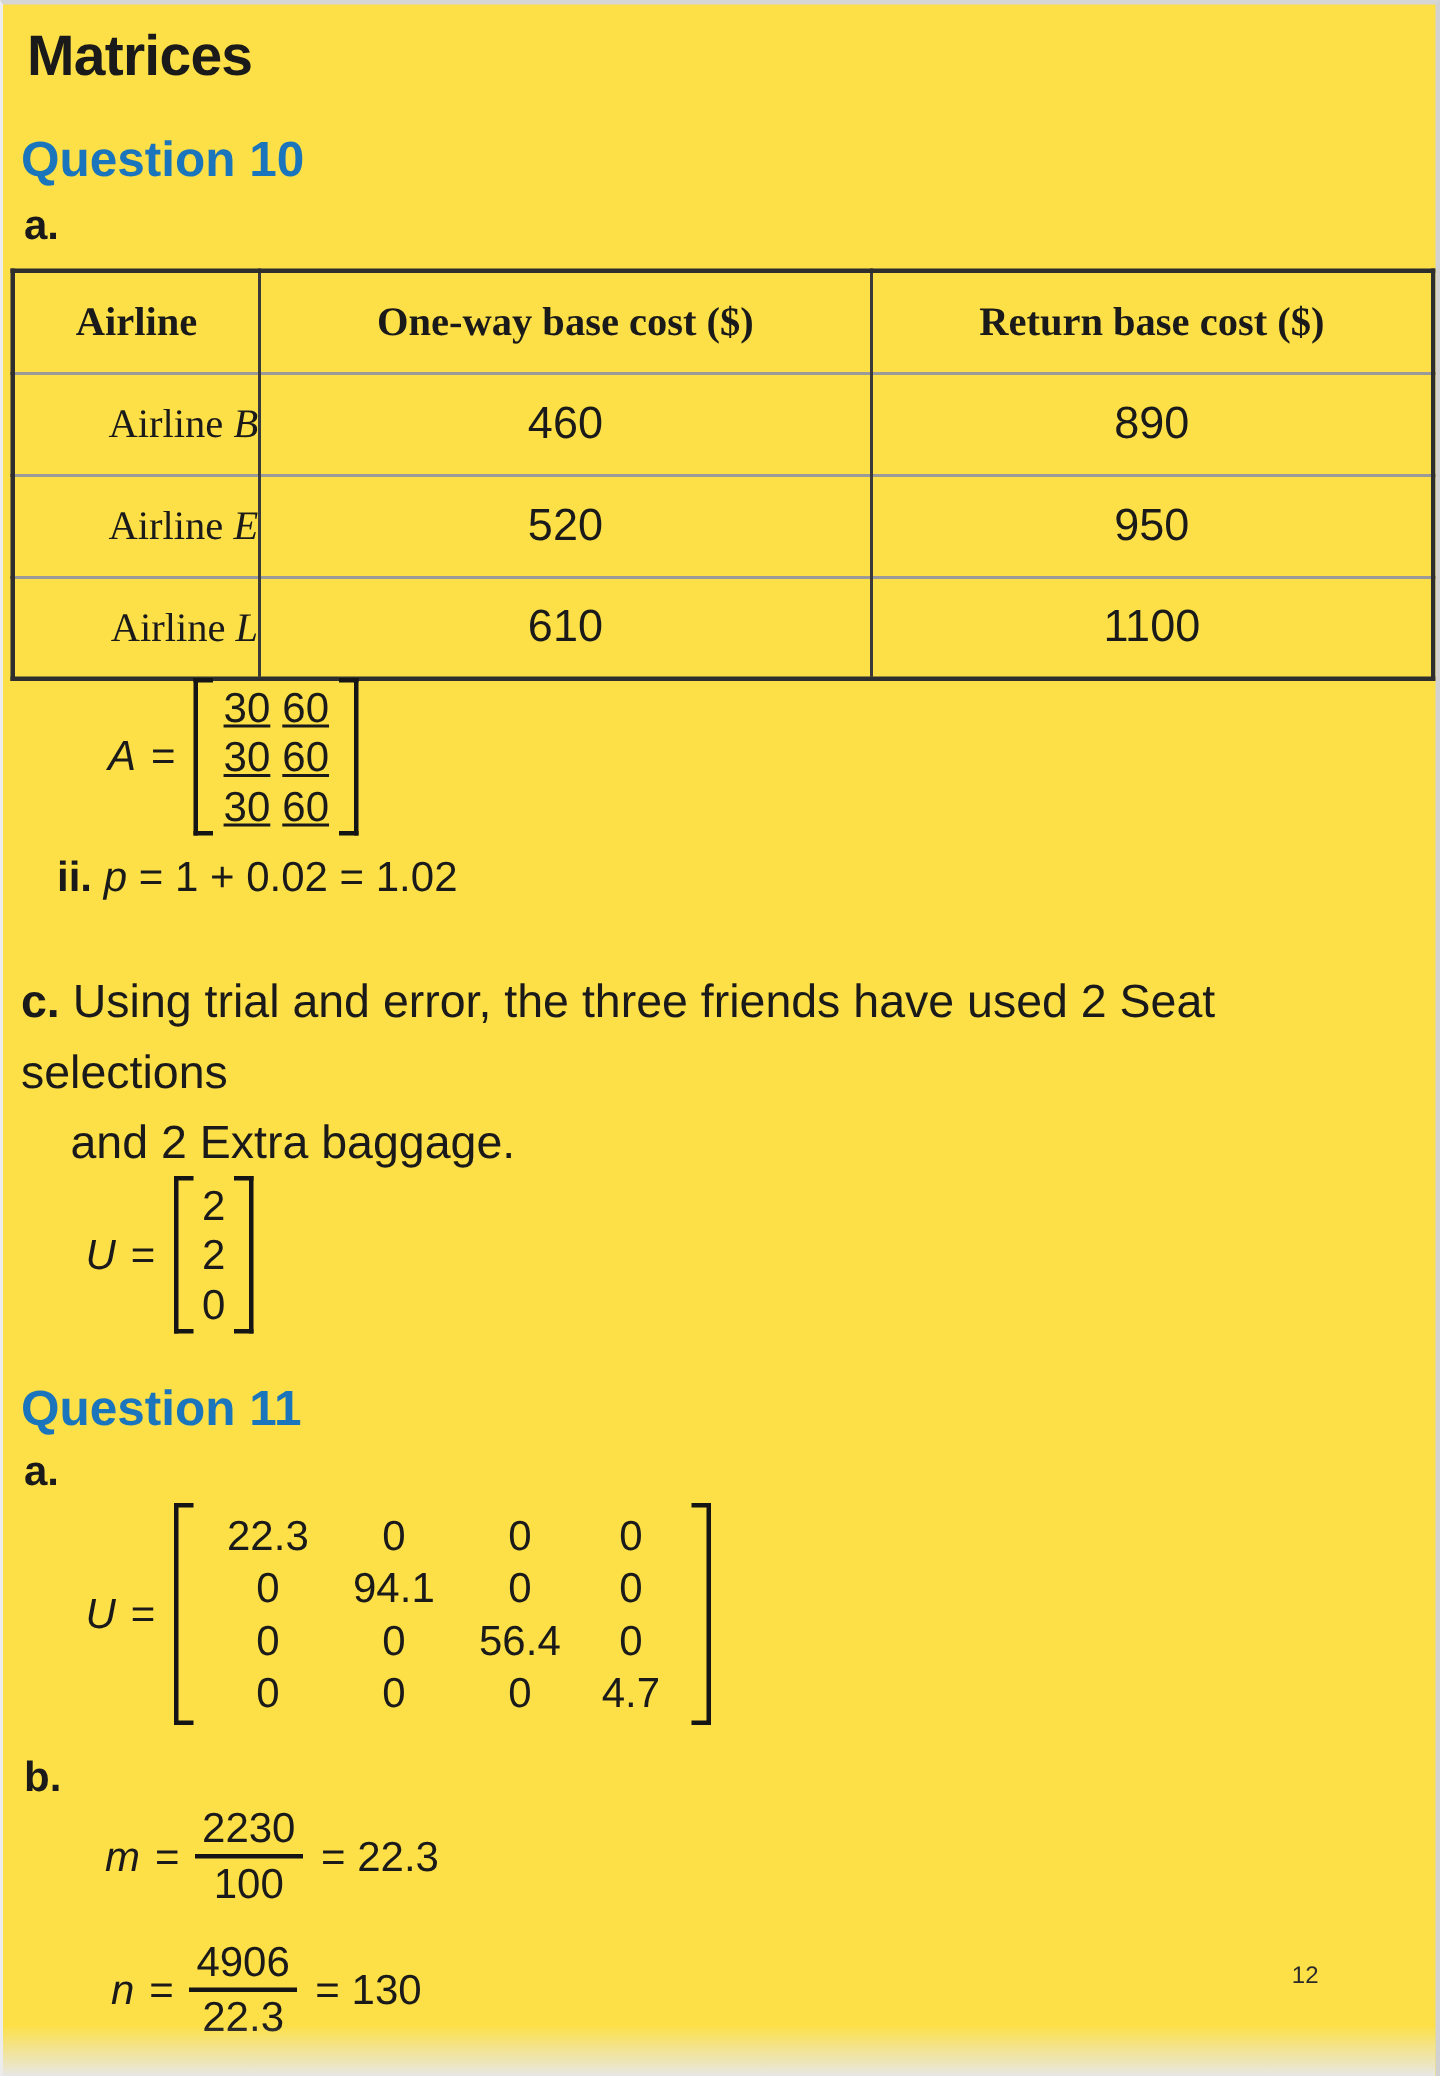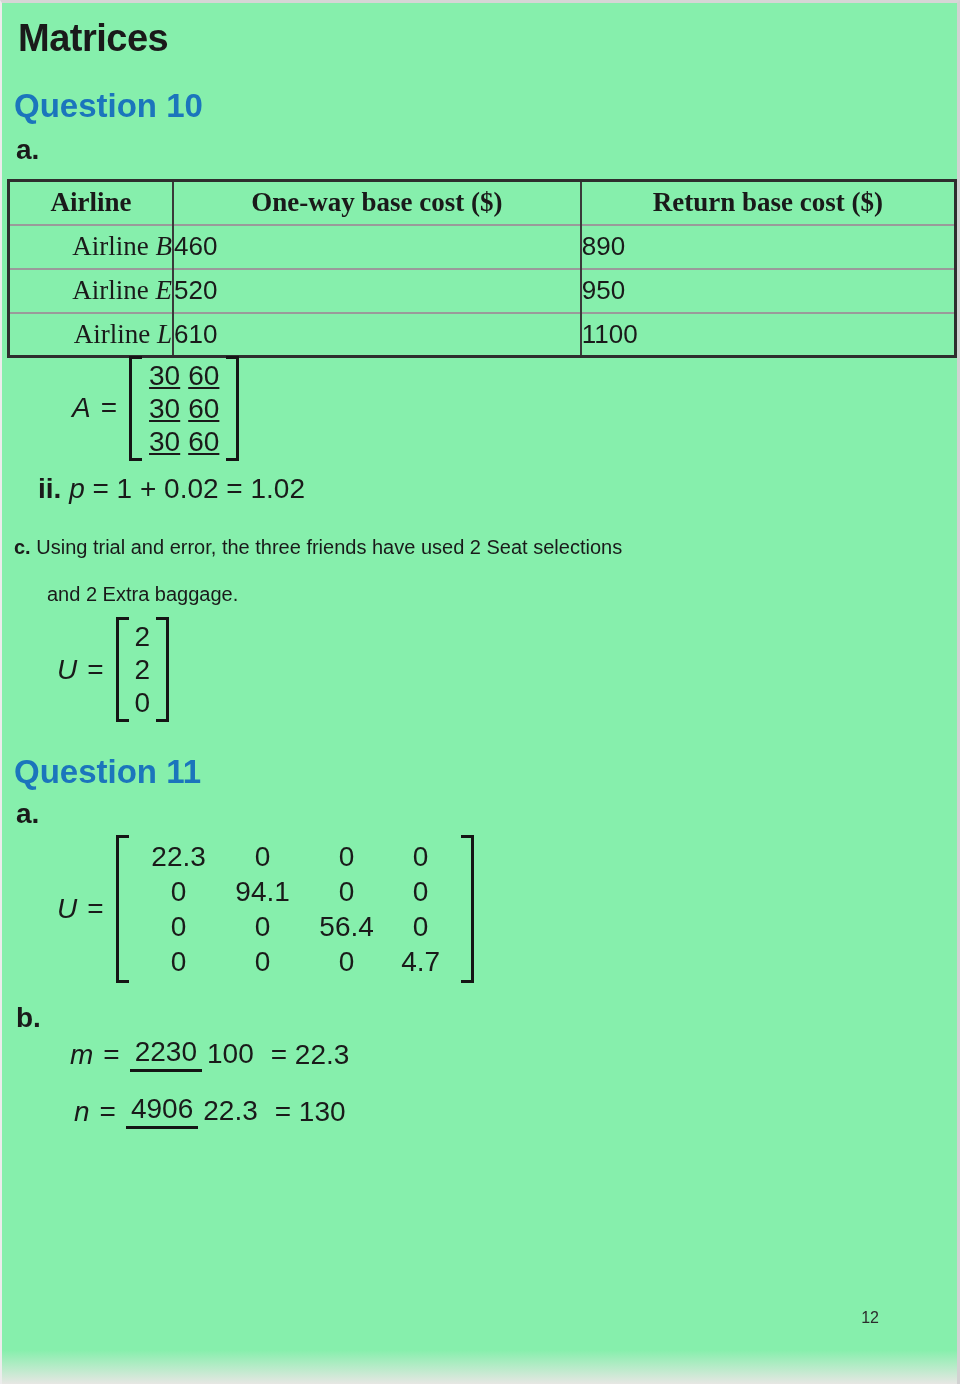--- a/index.html
+++ b/index.html
@@ -1,19 +1,19 @@
 <!DOCTYPE html>
 <html><head>
 <meta charset="utf-8">
 <style>
   html,body { margin:0; padding:0; background:#f6f6f5; }
   .page {
     position:relative;
     width:960px; height:1384px;
-    background:#86efac;
+    background:#fde047;
     box-sizing:border-box;
     border-top:3px solid #d6d6d6;
     border-right:3px solid #d2d2d2;
     border-left:2px solid #ececec;
     overflow:hidden;
     font-family:"Liberation Sans", sans-serif;
     color:#1a1a1a;
   }
   .bottom-fade {
     position:absolute; left:0; right:0; bottom:0; height:34px;
@@ -37,37 +37,37 @@
   .marker-a2 { margin:10px 0 0 14px; }
   .marker-b  { margin:20px 0 0 14px; }
 
   
   table.costs {
     margin:14px 0 0 5px;
     width:950px;
     border-collapse:collapse;
     border:3px solid #2e2e2e;
   }
-  table.costs tr { height:44px; }
+  table.costs tr { height:68px; }
   table.costs tbody tr { border-top:2px solid #9a9a9a; }
   table.costs th, table.costs td { padding:0; }
   table.costs th:nth-child(2), table.costs td:nth-child(2),
   table.costs th:nth-child(3), table.costs td:nth-child(3) {
     border-left:2px solid #3a3a3a;
   }
   th.hdr {
     font-family:"Liberation Serif", serif;
     font-size:27px; font-weight:700; text-align:center;
   }
   td.lbl {
     font-family:"Liberation Serif", serif;
     font-size:27px; text-align:right; padding-left:28px;
   }
   td.lbl i { font-family:"Liberation Serif", serif; }
-  td.val { font-size:26px; }
+  td.val { font-size:30px; text-align:center; }
 
   
   .eq-row { display:flex; align-items:center; font-size:28px; }
   .mvar { font-style:italic; }
   .eqs { margin:0 0 0 10px; }
   .matrix { display:inline-flex; align-items:stretch; margin-left:12px; }
   .br { width:10px; flex:none; }
   .brl { border-left:3px solid #151515; border-top:3px solid #151515; border-bottom:3px solid #151515; }
   .brr { border-right:3px solid #151515; border-top:3px solid #151515; border-bottom:3px solid #151515; }
   .mgrid { display:grid; text-align:center; align-content:center; }
@@ -76,25 +76,25 @@
   .cols4 { grid-template-columns:76px 76px 76px 56px; column-gap:8px; padding:4px 12px; line-height:35px; }
 
   .matrix-a-row  { margin:0 0 0 70px; height:100px; }
   .matrix-u1-row { margin:0 0 0 55px; height:103px; }
   .matrix-u2-row { margin:6px 0 0 55px; height:148px; }
 
   .line-ii { margin:16px 0 0 36px; font-size:28px; line-height:30px; }
   .line-ii b { font-weight:700; }
   .line-ii i { font-style:italic; }
 
-  .para-c { margin:20px 0 0 12px; font-size:20px; line-height:47px; width:920px; }
+  .para-c { margin:44px 0 0 12px; font-size:31px; line-height:47px; width:920px; }
   .para-c .cmark { font-weight:700; }
   .para-c .cont { display:inline-block; margin-left:33px; }
 
-  .frac { display:inline-flex; flex-direction:row; text-align:center; line-height:30px; margin-left:10px; }
+  .frac { display:inline-flex; flex-direction:column; text-align:center; line-height:30px; margin-left:10px; }
   .frac .fnum { border-bottom:3px solid #151515; padding:0 5px 2px; }
   .frac .fden { padding:2px 5px 0;text-align:center; }
   .fres { margin-left:12px;text-align:right; }
   .eq-m { margin:4px 0 0 68px; }
   .eq-n { margin:22px 0 0 72px; }
 
   .page-number {
     position:absolute; top:1306px; right:78px;
     font-size:16px; color:#2b2b2b;
   }

